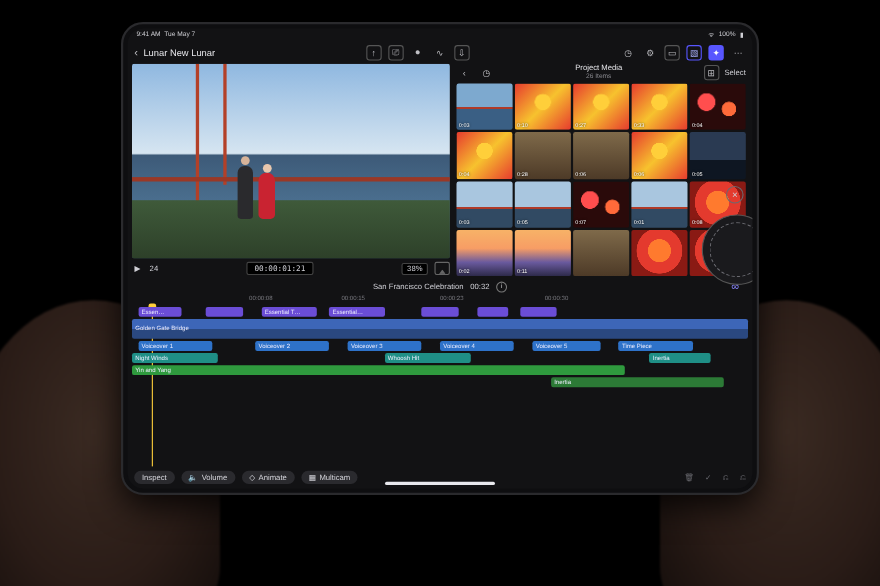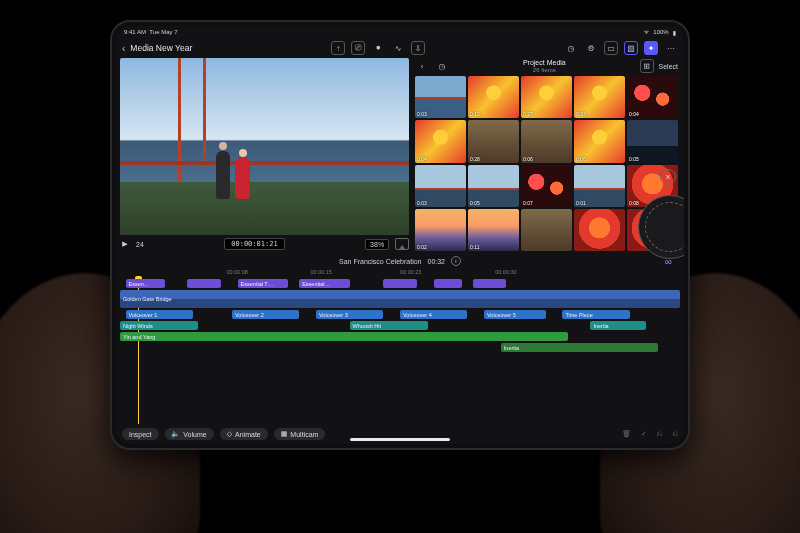--- a/index.html
+++ b/index.html
@@ -122,21 +122,21 @@
           <span>ᯤ</span>
           <span>100%</span>
           <span>▮</span>
         </div>
       </div>
 
       <div class="toolbar">
         <div class="group">
           <div class="title-row">
             <span class="chev">‹</span>
-            <span class="title">Media New Year</span>
+            <span class="title">Lunar New Lunar</span>
           </div>
         </div>
         <div class="group">
           <div class="ticon boxed">↑</div>
           <div class="ticon boxed">⎚</div>
           <div class="ticon">⏺</div>
           <div class="ticon">∿</div>
           <div class="ticon boxed">⇩</div>
         </div>
         <div class="group">

